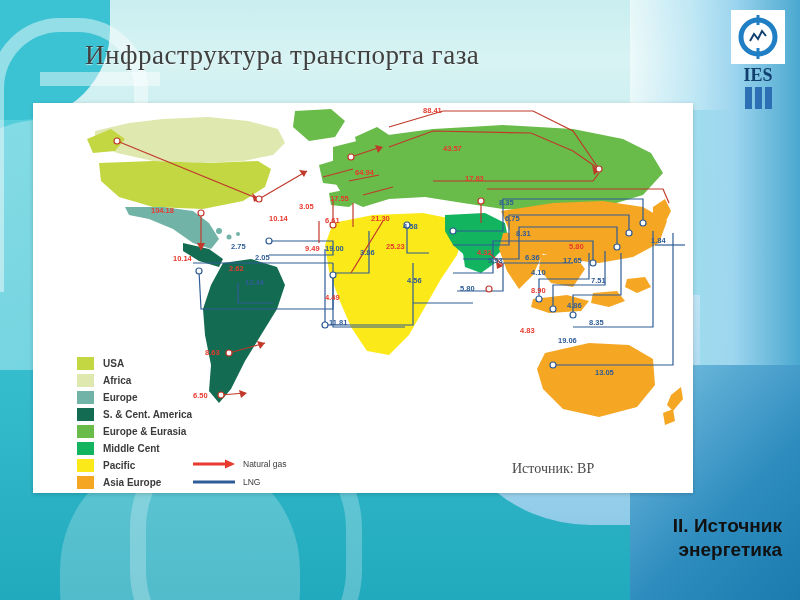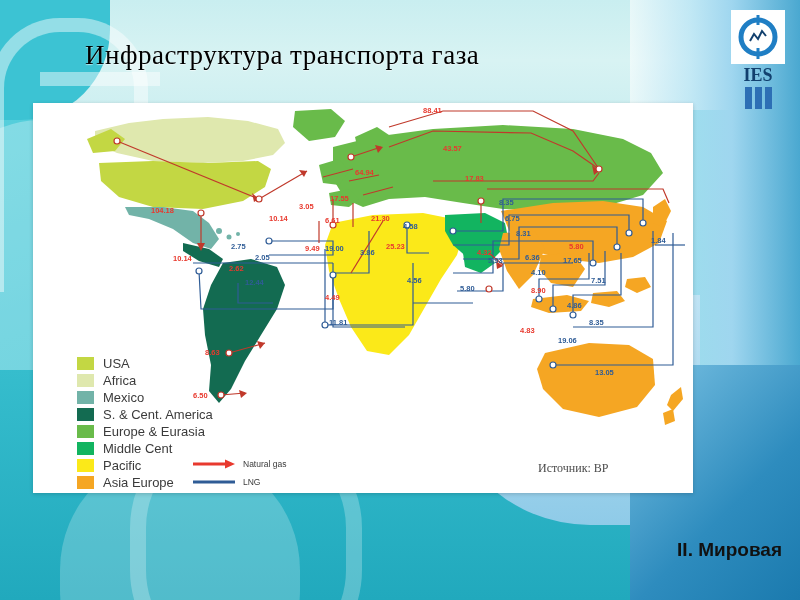--- a/index.html
+++ b/index.html
@@ -36,21 +36,21 @@
   .bg-right-blue{position:absolute;right:0;bottom:0;width:170px;height:235px;
     background:linear-gradient(135deg,#7cc3e4 0%,#2e8cbe 60%,#1b7aae 100%);}
   .bg-right-curve{position:absolute;right:100px;bottom:75px;width:260px;height:230px;
     background:linear-gradient(180deg,#bfe3f4 0%,#8fcbe8 100%);
     border-radius:0 0 0 150px;}
 
   
   .title{
     position:absolute;left:85px;top:40px;width:540px;
     font-family:"Liberation Serif", serif;
-    font-size:27px;color:#000000;letter-spacing:.5px;
+    font-size:27px;color:#404040;letter-spacing:.5px;
     text-shadow:0 1px 1px rgba(255,255,255,.6);
   }
 
   
   .logo{position:absolute;left:724px;top:10px;width:68px;height:96px;text-align:center;}
   .logo-mark{width:54px;height:54px;margin:0 auto;background:#fff;
     display:flex;align-items:center;justify-content:center;}
   .logo-text{font-family:"Liberation Serif", serif;font-weight:bold;font-size:18px;
     color:#12406e;line-height:20px;margin-top:1px;}
   .logo-bars{display:flex;justify-content:center;gap:3px;margin-top:2px;}
@@ -64,27 +64,27 @@
   svg{display:block;}
 
   .flowlabel{font-family:"Liberation Sans",sans-serif;font-size:7.5px;font-weight:bold;}
   .lbl-gas{fill:#e8392e;}
   .lbl-lng{fill:#2f5c96;}
 
   
   .legend{position:absolute;left:44px;top:252px;}
   .legend-row{display:flex;align-items:center;height:17px;}
   .legend-sw{width:17px;height:13px;margin-right:9px;}
-  .legend-lb{font-size:13px;color:#3b3b3b;}
+  .legend-lb{font-size:10px;color:#3b3b3b;font-weight:bold;}
 
   .legend2{position:absolute;left:160px;top:352px;}
   .legend2-row{display:flex;align-items:center;height:18px;}
   .legend2-lb{font-size:8.5px;color:#3b3b3b;margin-left:8px;}
 
-  .source{position:absolute;left:505px;top:358px;font-size:12px;color:#4a4a4a;
+  .source{position:absolute;left:479px;top:358px;font-size:14px;color:#4a4a4a;
     font-family:"Liberation Serif", serif;}
 
   
   .footer{position:absolute;right:18px;bottom:38px;width:200px;text-align:right;
     font-size:19px;font-weight:bold;color:#111;line-height:24px;}
 </style>
 </head>
 <body>
 
 <div class="bg">
@@ -311,21 +311,21 @@
     <div class="legend-row">
       <span class="legend-sw" style="background:#c3d743"></span>
       <span class="legend-lb">USA</span>
     </div>
     <div class="legend-row">
       <span class="legend-sw" style="background:#dfe8ae"></span>
       <span class="legend-lb">Africa</span>
     </div>
     <div class="legend-row">
       <span class="legend-sw" style="background:#72b3a8"></span>
-      <span class="legend-lb">Mexico</span>
+      <span class="legend-lb">Europe</span>
     </div>
     <div class="legend-row">
       <span class="legend-sw" style="background:#136b51"></span>
       <span class="legend-lb">S. &amp; Cent. America</span>
     </div>
     <div class="legend-row">
       <span class="legend-sw" style="background:#69bb4a"></span>
       <span class="legend-lb">Europe &amp; Eurasia</span>
     </div>
     <div class="legend-row">
@@ -355,14 +355,15 @@
         <line x1="0" y1="5" x2="42" y2="5" stroke="#2f5c96" stroke-width="3"></line>
       </svg>
       <span class="legend2-lb">LNG</span>
     </div>
   </div>
 
   <div class="source">Источник: BP</div>
 </div>
 
 <div class="footer">
-  <div>II. Мировая</div>
+  <div>II. Источник</div>
+  <div>энергетика</div>
 </div>
 
 </body></html>

